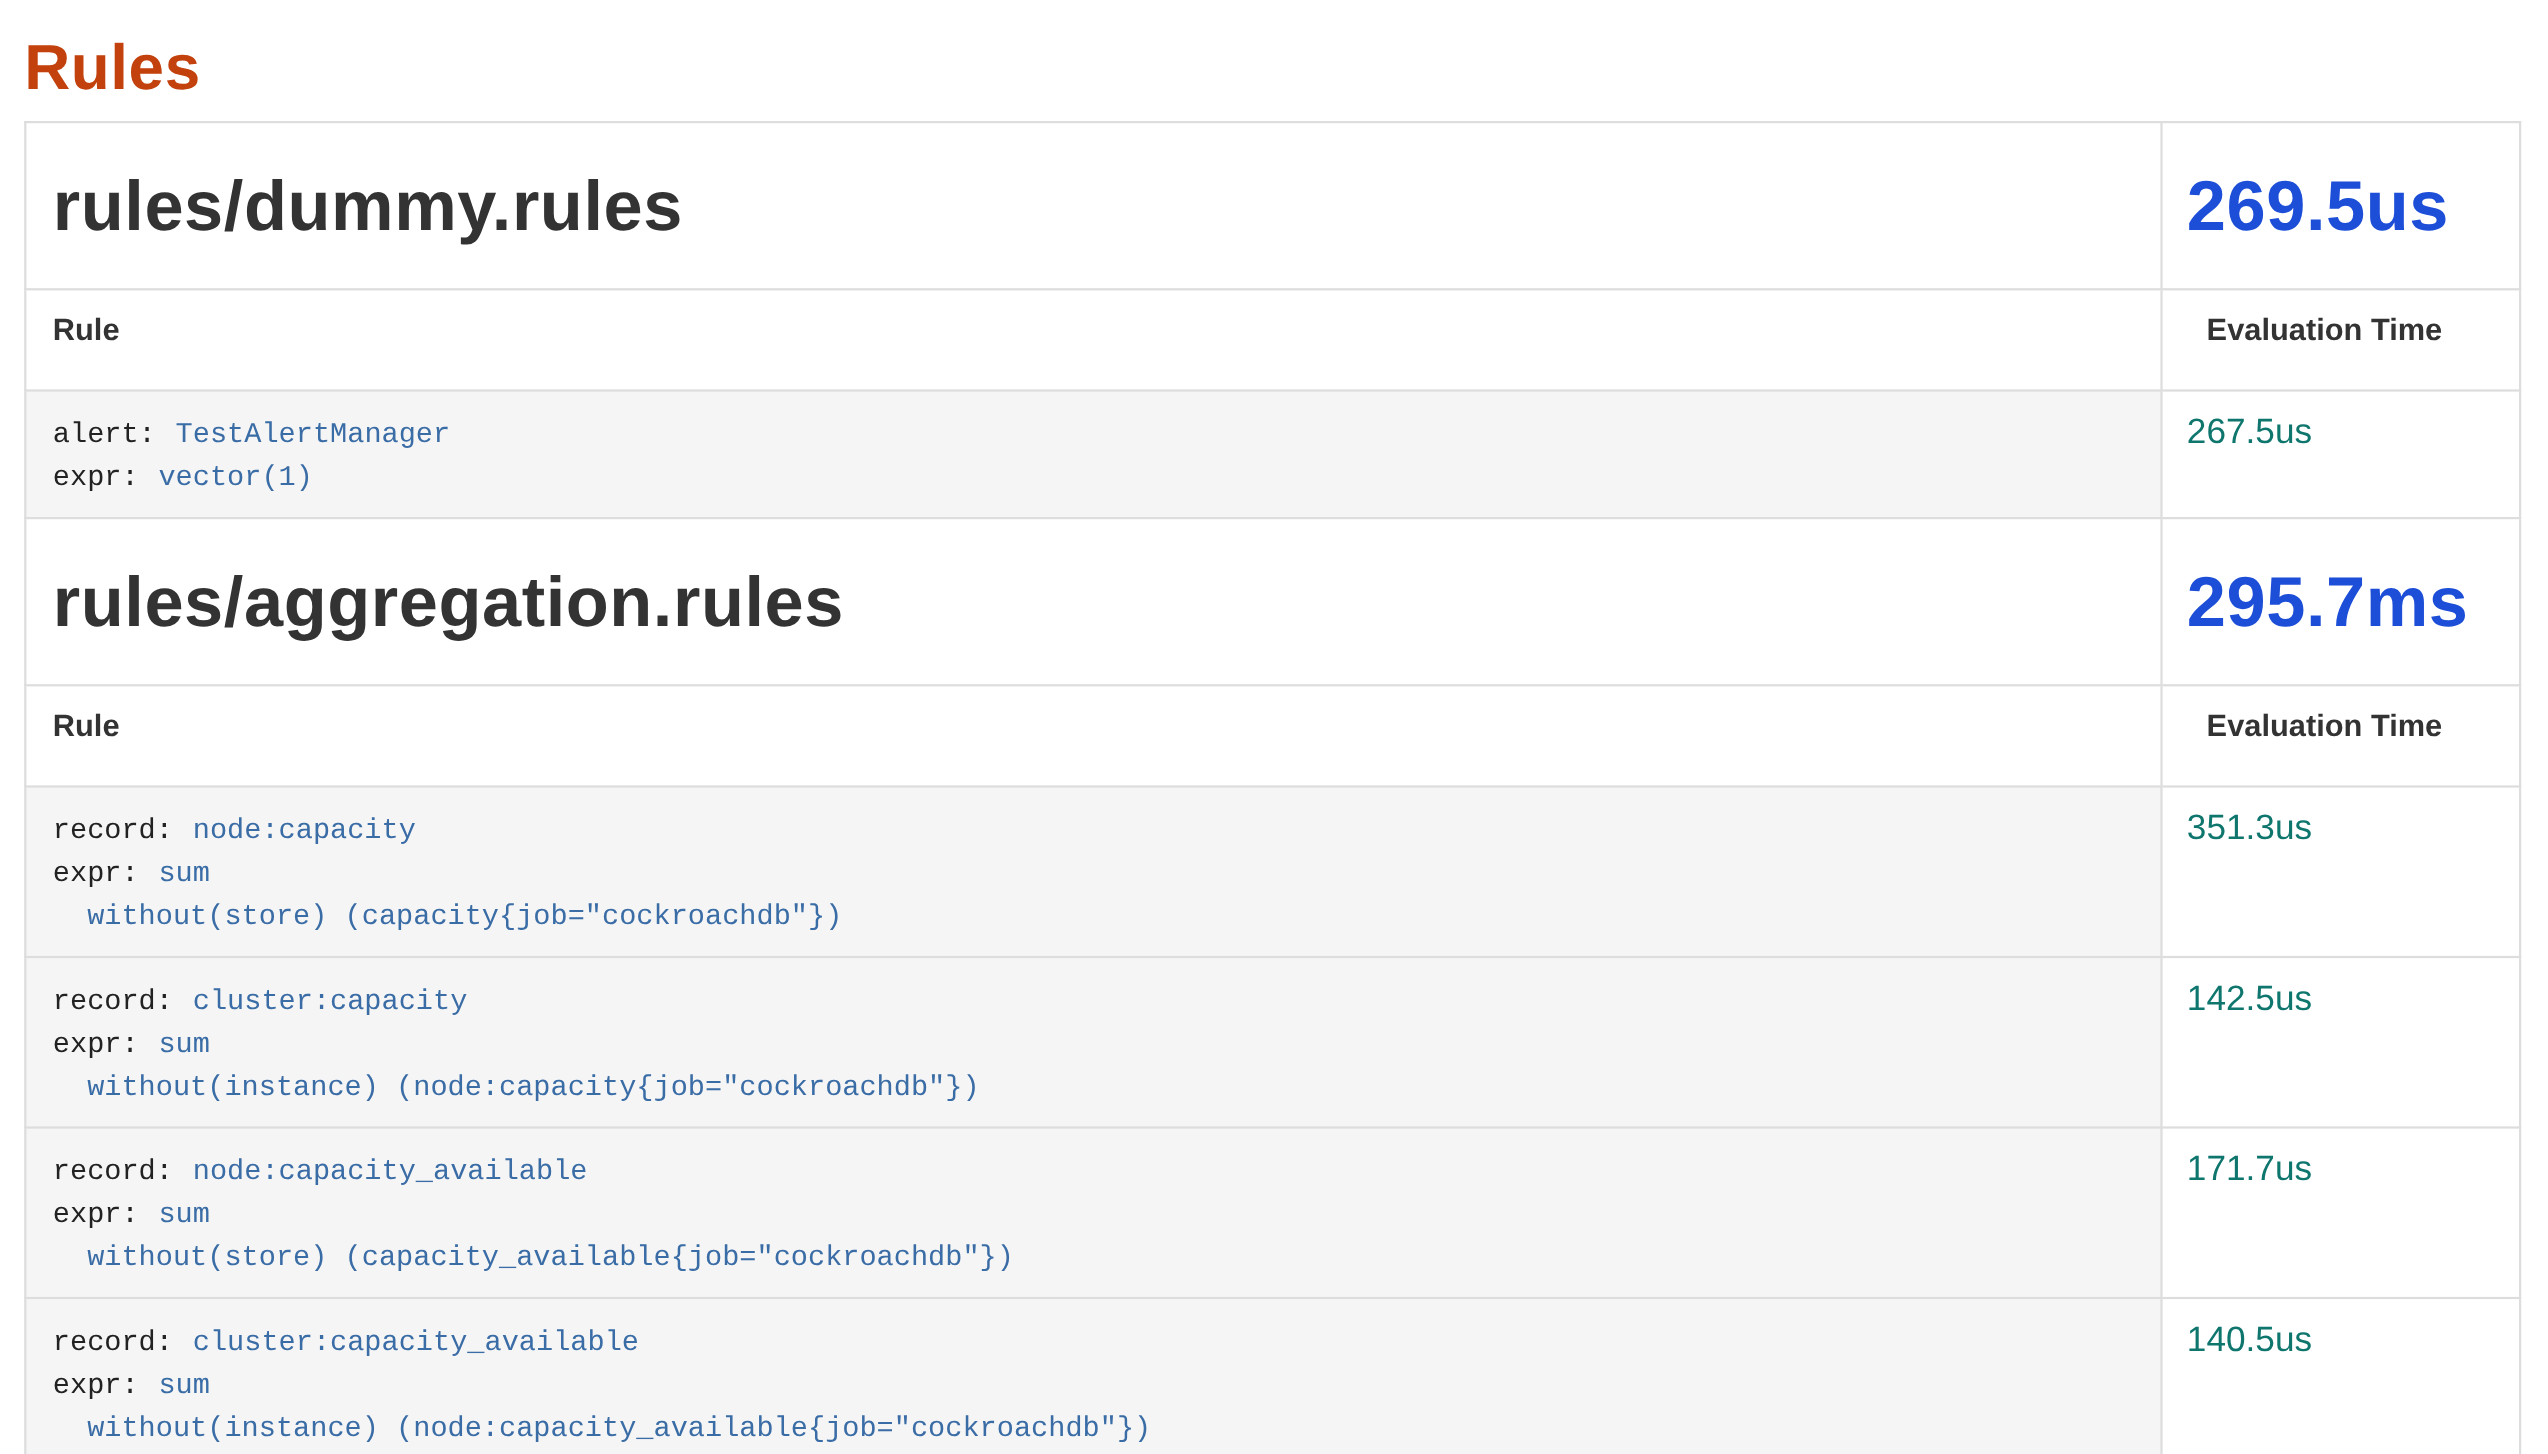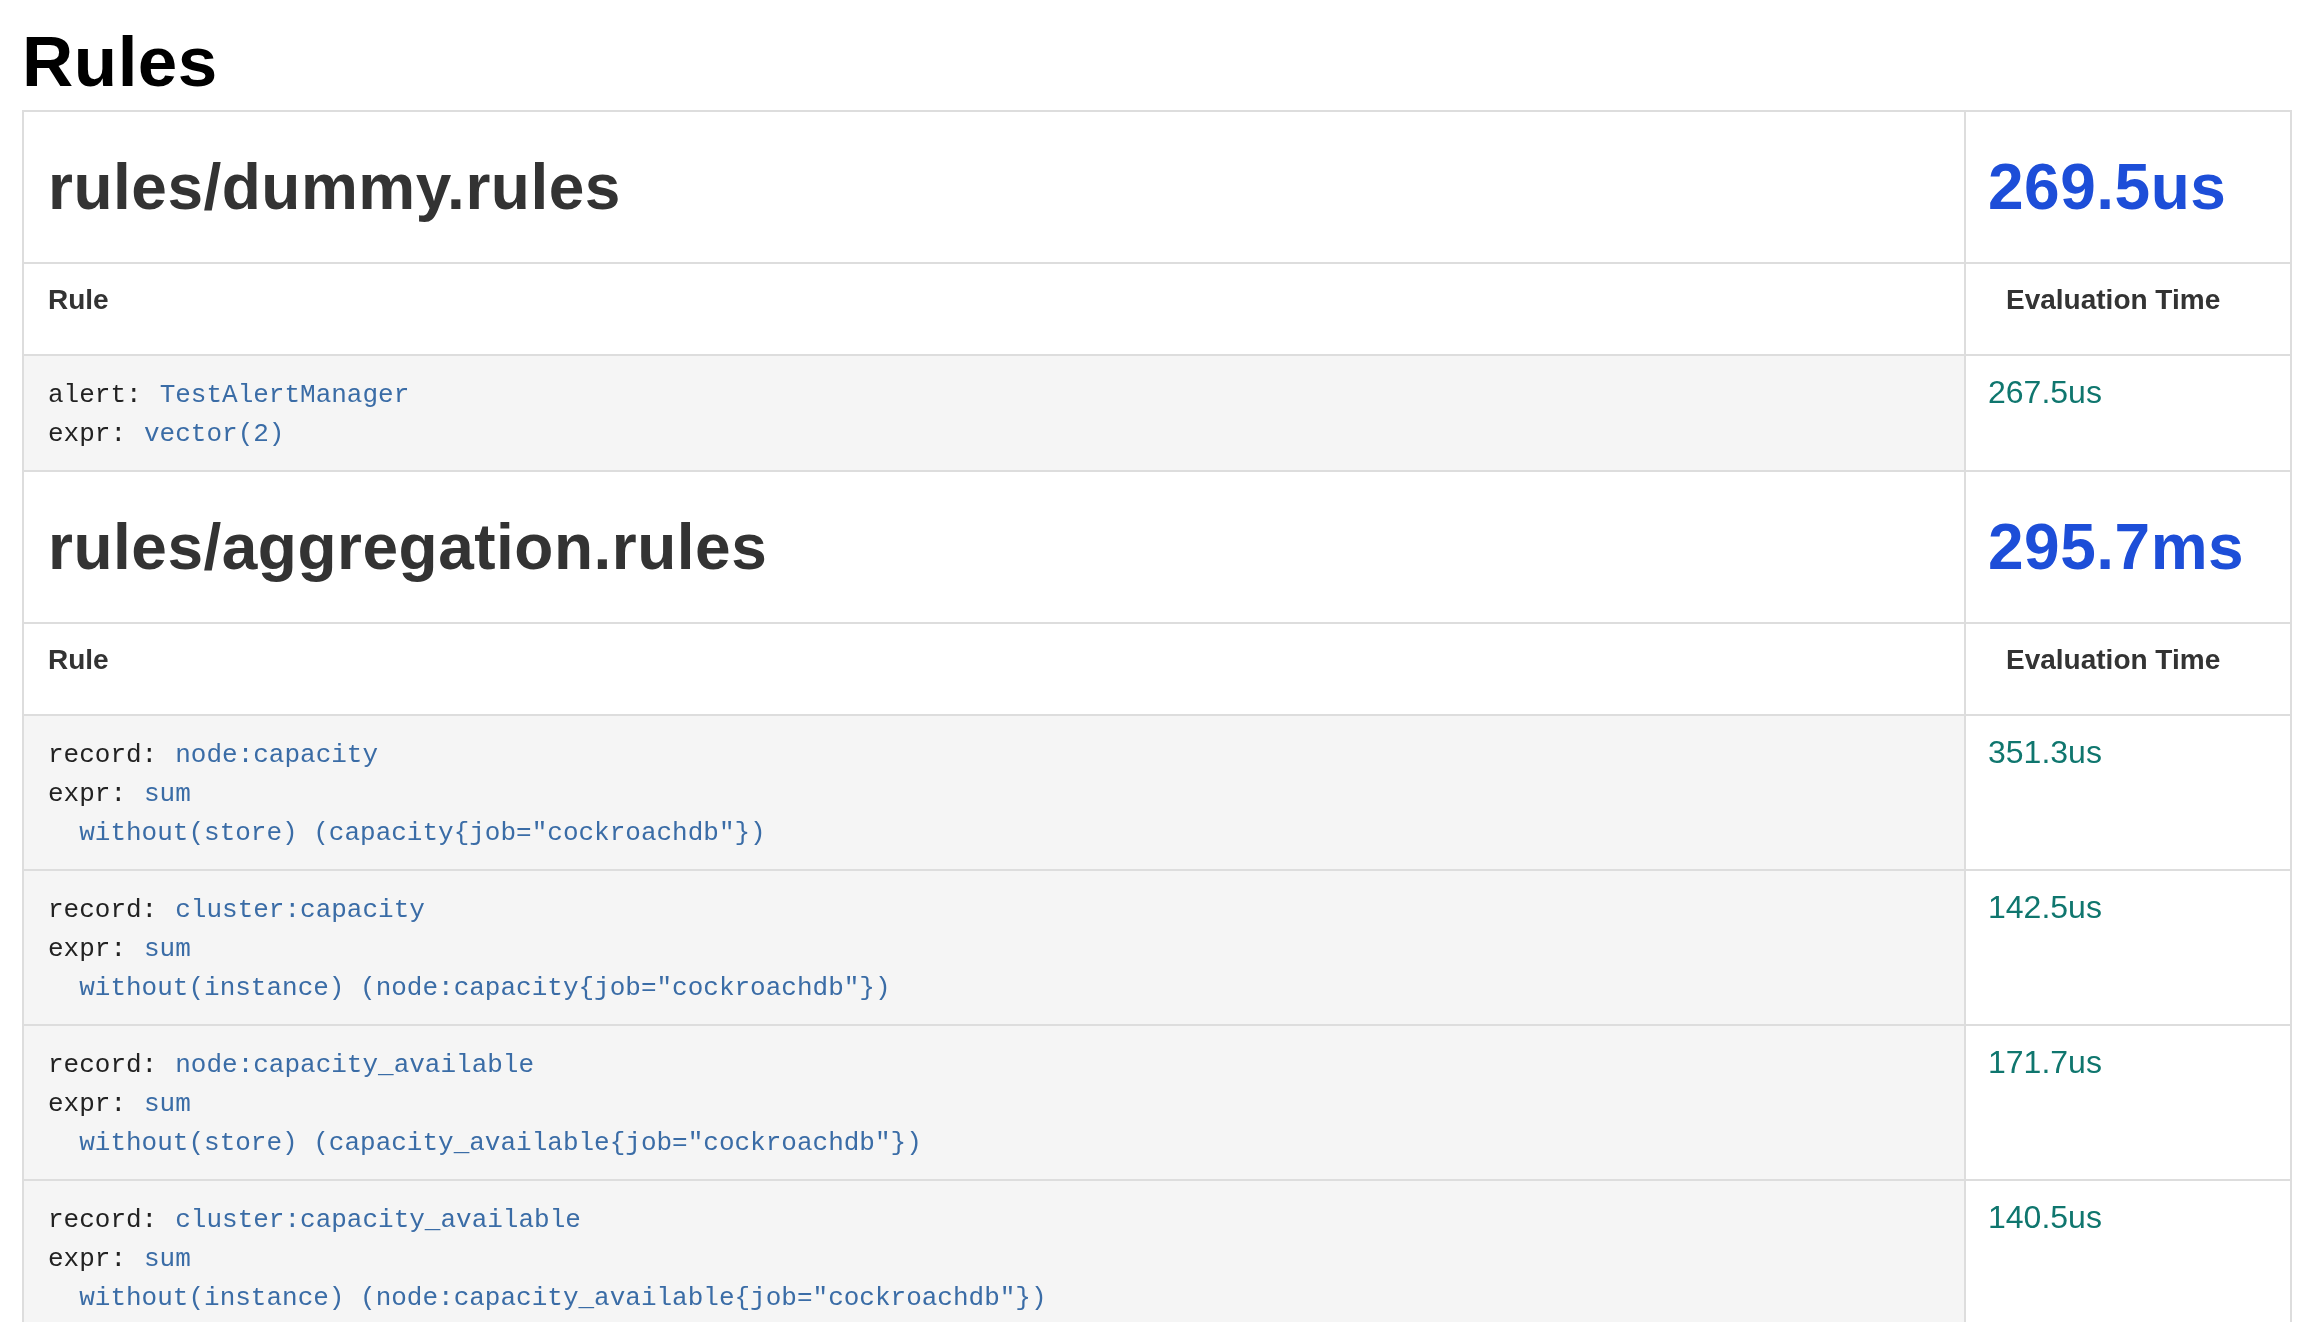--- a/index.html
+++ b/index.html
@@ -11,23 +11,23 @@
     overflow: hidden;
     font-family: "Liberation Sans", sans-serif;
     color: #333333;
   }
   .page {
     width: 2316px;
     height: 1322px;
     overflow: hidden;
   }
   .page-title {
-    font-size: 71px;
+    font-size: 58px;
     font-weight: 700;
-    color: #000000;
+    color: #c2410c;
     margin: 26px 0 0 22px;
     line-height: 72px;
     letter-spacing: 0.5px;
   }
   table.rules-table {
     border-collapse: collapse;
     table-layout: fixed;
     margin: 12px 0 0 22px;
     width: 2268px;
     background: #ffffff;
@@ -115,21 +115,21 @@
     <td class="group-file">rules/dummy.rules</td>
     <td class="group-time">269.5us</td>
   </tr>
   <tr class="columns-header-row">
     <th>Rule</th>
     <th class="eval-h">Evaluation Time</th>
   </tr>
 
   <tr class="rule-row">
     <td class="rule-cell">
-            <div class="rule-code"><div><span class="k">alert:</span><a class="lnk" href="#">TestAlertManager</a></div><div><span class="k">expr:</span><a class="lnk" href="#">vector(2)</a></div></div>
+            <div class="rule-code"><div><span class="k">alert:</span><a class="lnk" href="#">TestAlertManager</a></div><div><span class="k">expr:</span><a class="lnk" href="#">vector(1)</a></div></div>
           </td>
     <td class="eval-cell">267.5us</td>
   </tr>
 
   <tr class="group-header-row">
     <td class="group-file">rules/aggregation.rules</td>
     <td class="group-time">295.7ms</td>
   </tr>
   <tr class="columns-header-row">
     <th>Rule</th>

